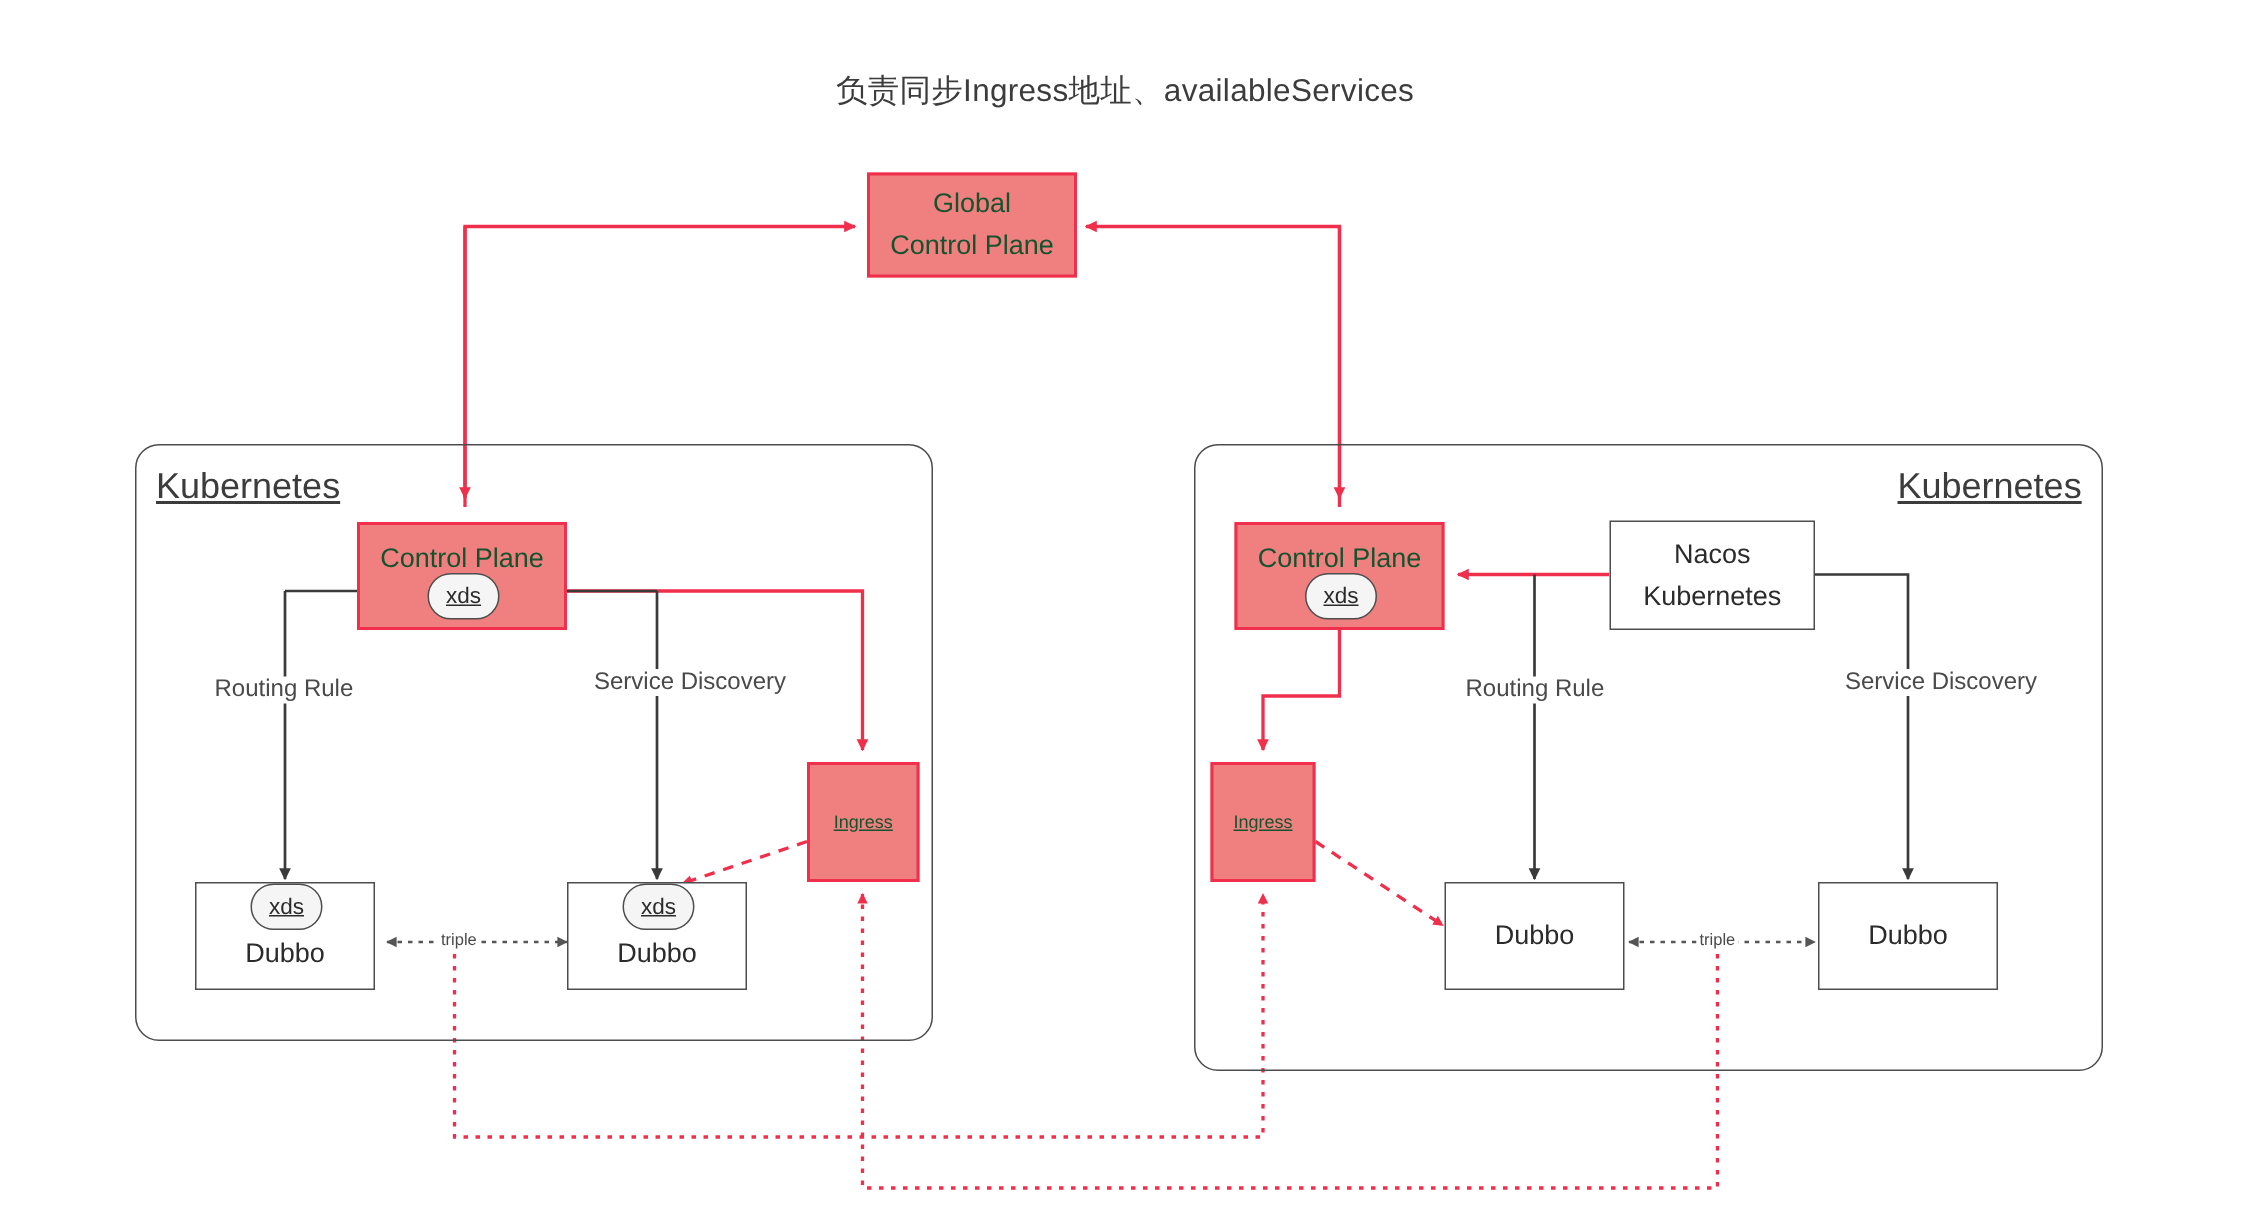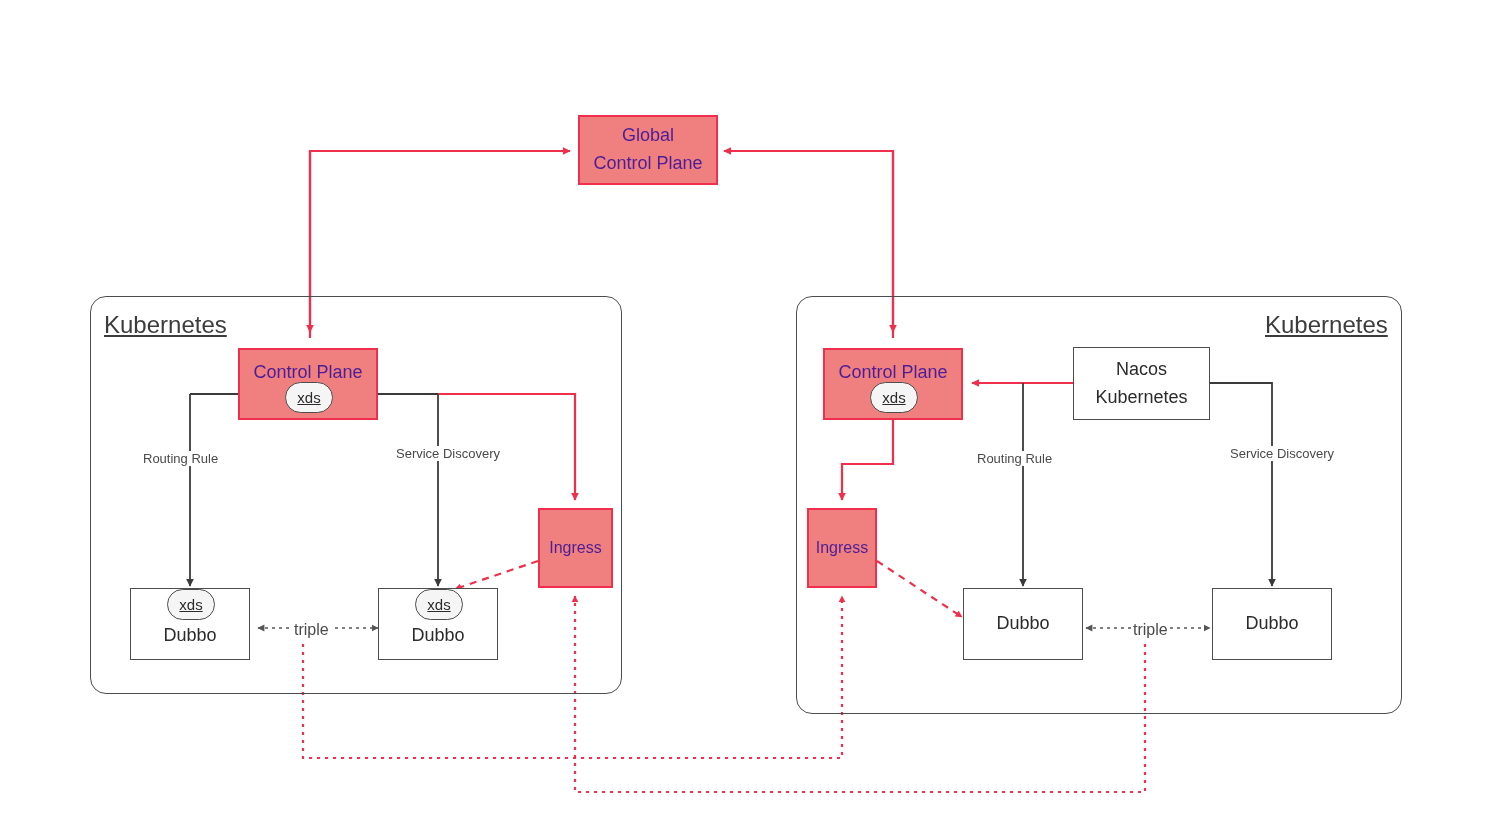--- a/index.html
+++ b/index.html
@@ -17,47 +17,48 @@
   }
   .cluster-label{
     position:absolute;font-size:24px;color:#3c3c3c;white-space:nowrap;text-decoration:underline;
   }
 
   .nodebox{
     position:absolute;box-sizing:border-box;
     display:flex;flex-direction:column;align-items:center;justify-content:center;
   }
   .pink{
-    background:#f08080;border:2px solid #ef2f4b;color:#4c1d95;text-align:center;
+    background:#f08080;border:2px solid #ef2f4b;color:#14532d;text-align:center;
   }
   .white{
     background:#ffffff;border:1.8px solid #4d4d4d;color:#2b2b2b;justify-content:center;
   }
   .nodebox .line{font-size:18px;line-height:1.55;white-space:nowrap;}
-  .nodebox.small .line{font-size:16px;}
+  .nodebox.small .line{font-size:12px;text-decoration:underline;}
 
   .xds{
     position:absolute;
     background:#f5f5f5;border:1.6px solid #4d4d4d;border-radius:999px;
     color:#2b2b2b;font-size:15px;
     display:flex;align-items:center;justify-content:center;
     padding:2px 0;
     text-decoration:underline;
   }
 
   .edge-label{
-    position:absolute;font-size:13px;color:#4a4a4a;white-space:nowrap;background:#ffffff;padding:0 2px;
+    position:absolute;font-size:16px;color:#4a4a4a;white-space:nowrap;background:#ffffff;padding:0 2px;
   }
-  .edge-label.tiny{font-size:16px;}
+  .edge-label.tiny{font-size:11px;}
 </style>
 </head>
 <body>
 
 <div id="canvas">
 
+  <div class="title">负责同步Ingress地址、availableServices</div>
 
   <svg id="wires" viewBox="0 0 1500 817">
     <defs>
       <marker id="ar-red" markerWidth="9" markerHeight="9" refX="7.2" refY="4.5" orient="auto" markerUnits="userSpaceOnUse">
         <path d="M0,0.6 L8,4.5 L0,8.4 z" fill="#ef2f4b"></path>
       </marker>
       <marker id="ar-red-s" markerWidth="8" markerHeight="8" refX="6.4" refY="4" orient="auto" markerUnits="userSpaceOnUse">
         <path d="M0,0.5 L7,4 L0,7.5 z" fill="#ef2f4b"></path>
       </marker>
       <marker id="ar-dark" markerWidth="9" markerHeight="9" refX="7.2" refY="4.5" orient="auto" markerUnits="userSpaceOnUse">

